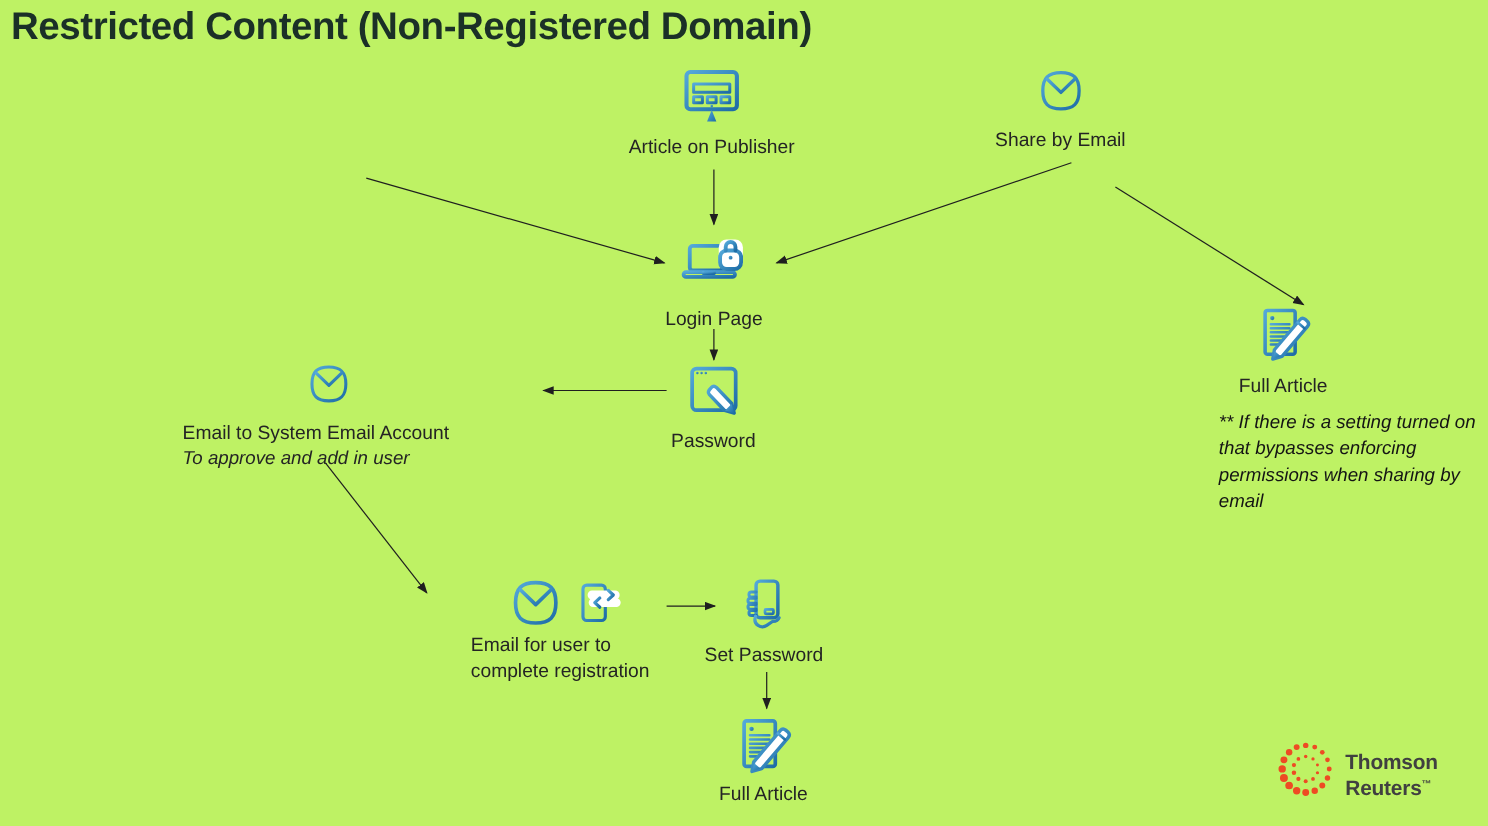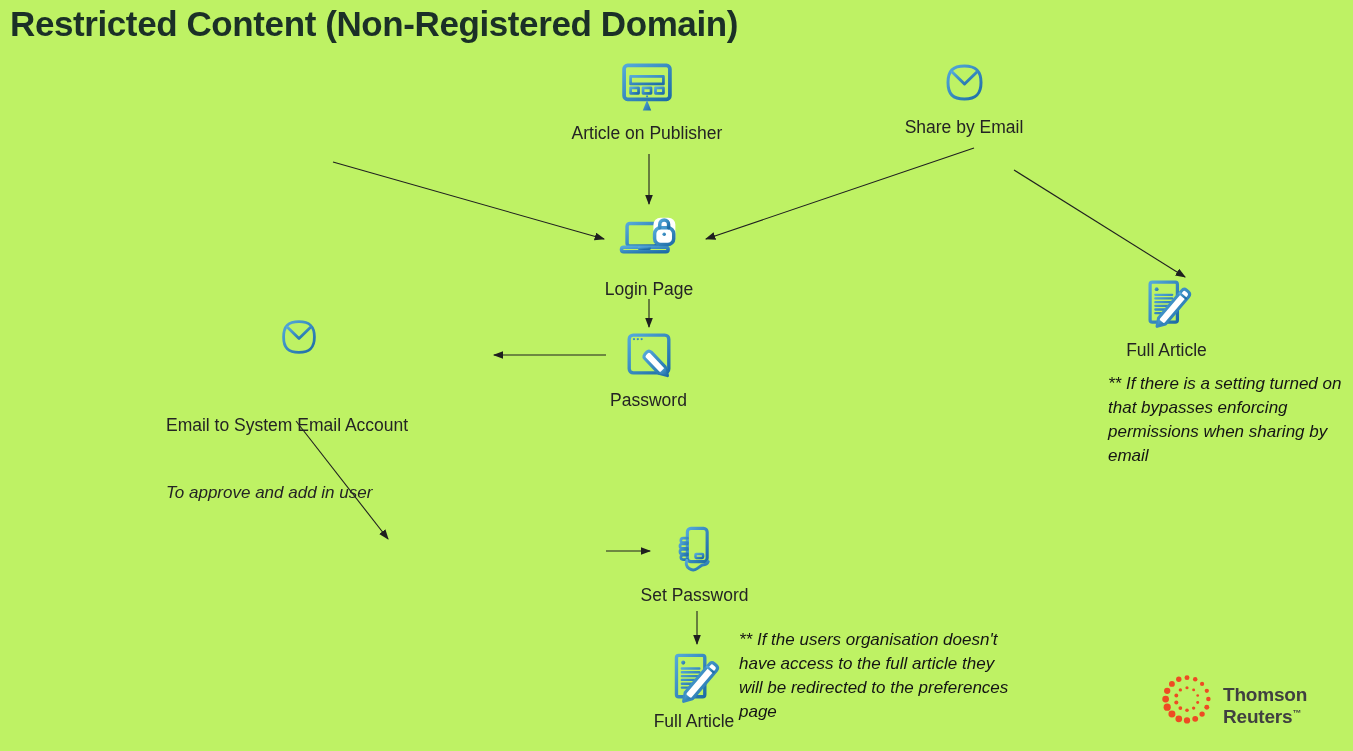--- a/index.html
+++ b/index.html
@@ -112,29 +112,47 @@
       <circle cx="7" cy="5.35" r="0.5" fill="url(#ig)" stroke="none"></circle>
       <circle cx="8.7" cy="5.35" r="0.5" fill="url(#ig)" stroke="none"></circle>
       <path d="M5.8,9.6 h12.4" stroke-width="1.5"></path>
       <path d="M5.8,11.9 h5.6" stroke-width="1.5"></path>
       <path d="M10.9,11.3 q1,-1.1 2.1,-0.1 l6.2,6.5 1,3.9 -3.9,-1.1 -6.2,-6.5 q-1,-1 0.8,-2.7 z" fill="#fff" stroke-width="1.4"></path>
       <path d="M20.2,21.6 l-3.7,-1.05 2.65,-2.65 z" fill="url(#ig)" stroke="none"></path>
     </svg>
     <div class="nlabel" style="margin-top:8px;">Password</div>
   </div>
 
-  <div class="node left-align" style="left:166px;top:316px;width:290px;gap:44px;">
+  <div class="node left-align" style="left:166px;top:328px;width:290px;">
     <svg class="icon" style="margin-left:112px;" width="42" height="42" viewBox="0 0 24 24" fill="none" stroke="url(#ig)" stroke-width="1.6" stroke-linecap="round" stroke-linejoin="round">
       <path d="M12,3.2 c6.2,0 8.8,2.6 8.8,8.8 c0,6.2 -2.6,8.8 -8.8,8.8 c-6.2,0 -8.8,-2.6 -8.8,-8.8 c0,-6.2 2.6,-8.8 8.8,-8.8 z"></path>
       <path d="M5.4,6.4 L12,12.8 L18.6,6.4"></path>
     </svg>
     <div class="nlabel" style="margin-top:12px;white-space:nowrap;">Email to System Email Account</div>
     <div class="sublabel">To approve and add in user</div>
   </div>
 
+  <div class="node left-align" style="left:428px;top:523px;width:190px;">
+    <div class="icons-row" style="margin-left:34px;">
+      <svg class="icon" width="50" height="50" viewBox="0 0 24 24" fill="none" stroke="url(#ig)" stroke-width="1.6" stroke-linecap="round" stroke-linejoin="round">
+        <path d="M12,3.2 c6.2,0 8.8,2.6 8.8,8.8 c0,6.2 -2.6,8.8 -8.8,8.8 c-6.2,0 -8.8,-2.6 -8.8,-8.8 c0,-6.2 2.6,-8.8 8.8,-8.8 z"></path>
+        <path d="M5.4,6.4 L12,12.8 L18.6,6.4"></path>
+      </svg>
+      <svg class="icon" width="46" height="50" viewBox="0 0 24 24" fill="none" stroke="url(#ig)" stroke-width="1.5" stroke-linecap="round" stroke-linejoin="round">
+        <rect x="5.2" y="3.6" width="10.6" height="16.8" rx="1.8"></rect>
+        <path d="M9.4,18.4 h2.2" stroke-width="1.2"></path>
+        <path d="M9.5,8.3 h11 M21,11.9 h-11" stroke="#fff" stroke-width="4.2"></path>
+        <path d="M9.8,8.3 h9.6"></path>
+        <path d="M17.2,6.1 l2.4,2.2 -2.4,2.2"></path>
+        <path d="M20.6,11.9 h-9.6"></path>
+        <path d="M13.2,9.7 l-2.4,2.2 2.4,2.2"></path>
+      </svg>
+    </div>
+    <div class="nlabel" style="margin-top:2px;width:180px;">Email for user to complete registration</div>
+  </div>
 
   <div class="node" style="left:617px;top:522px;width:155px;justify-content:flex-end;">
     <svg class="icon" width="54" height="54" viewBox="0 0 24 24" fill="none" stroke="url(#ig)" stroke-width="1.4" stroke-linecap="round" stroke-linejoin="round">
       <rect x="8.6" y="2.8" width="8.8" height="14.8" rx="1.6"></rect>
       <path d="M11.6,5 h2.8" stroke-width="1.2"></path>
       <path d="M8.6,7.2 h-1.9 a1,1 0 0 0 0,2 h1.9 M8.6,9.7 h-2.3 a1,1 0 0 0 0,2 h2.3 M8.6,12.2 h-2.3 a1,1 0 0 0 0,2 h2.3 M8.6,14.7 h-1.9 a1,1 0 0 0 0,2 h1.9" stroke-width="1.2"></path>
       <rect x="12.2" y="14.2" width="3.4" height="1.8" rx="0.4" stroke-width="1.1"></rect>
       <path d="M8.4,17 q-0.9,2.4 1,3.7 q1.8,1.2 3.5,0 l2.3,-1.6 q2.1,0.1 2.7,-1.5" stroke-width="1.3"></path>
     </svg>
     <div class="nlabel" style="margin-top:8px;">Set Password</div>
@@ -146,21 +164,20 @@
       <circle cx="7.2" cy="5.6" r="0.9" fill="url(#ig)" stroke="none"></circle>
       <path d="M6.6,8.2 h7.8 M6.6,9.9 h7.8 M6.6,11.6 h7.8 M6.6,13.3 h7.8 M6.6,15 h7.8 M6.6,16.7 h4.6" stroke-width="1.05"></path>
       <path d="M8.1,18.9 L18.8,6.3 q1,-1.2 2.2,-0.2 l0.9,0.8 q1.1,1 0.1,2.2 L11.3,21.7 l-3.9,1.1 z" fill="#fff" stroke-width="1.4"></path>
       <path d="M7.4,22.8 l0.9,-3.3 2.5,2.1 z" fill="url(#ig)" stroke="none"></path>
       <path d="M17.9,7.5 l2.8,2.4" stroke-width="1.1"></path>
     </svg>
     <div class="nlabel" style="margin-top:6px;">Full Article</div>
   </div>
 
   <div class="note" style="left:1073px;top:372px;width:252px;margin-left:35px;">** If there is a setting turned on that bypasses enforcing permissions when sharing by email</div>
-  <div class="note" style="left:739px;top:628px;width:276px;">** If the users organisation doesn't have access to the full article they will be redirected to the  preferences page</div>
 
   <div id="logo">
     <svg width="54" height="54" viewBox="0 0 48 48" fill="#ee4b23">
       <circle cx="43" cy="24" r="2.0"></circle>
         <circle cx="41.6" cy="31.3" r="2.2"></circle>
         <circle cx="37.4" cy="37.4" r="2.4"></circle>
       <circle cx="31.3" cy="41.6" r="2.6"></circle>
         <circle cx="24" cy="43" r="2.8"></circle>
         <circle cx="16.7" cy="41.6" r="3.0"></circle>
       <circle cx="10.6" cy="37.4" r="3.1"></circle>

